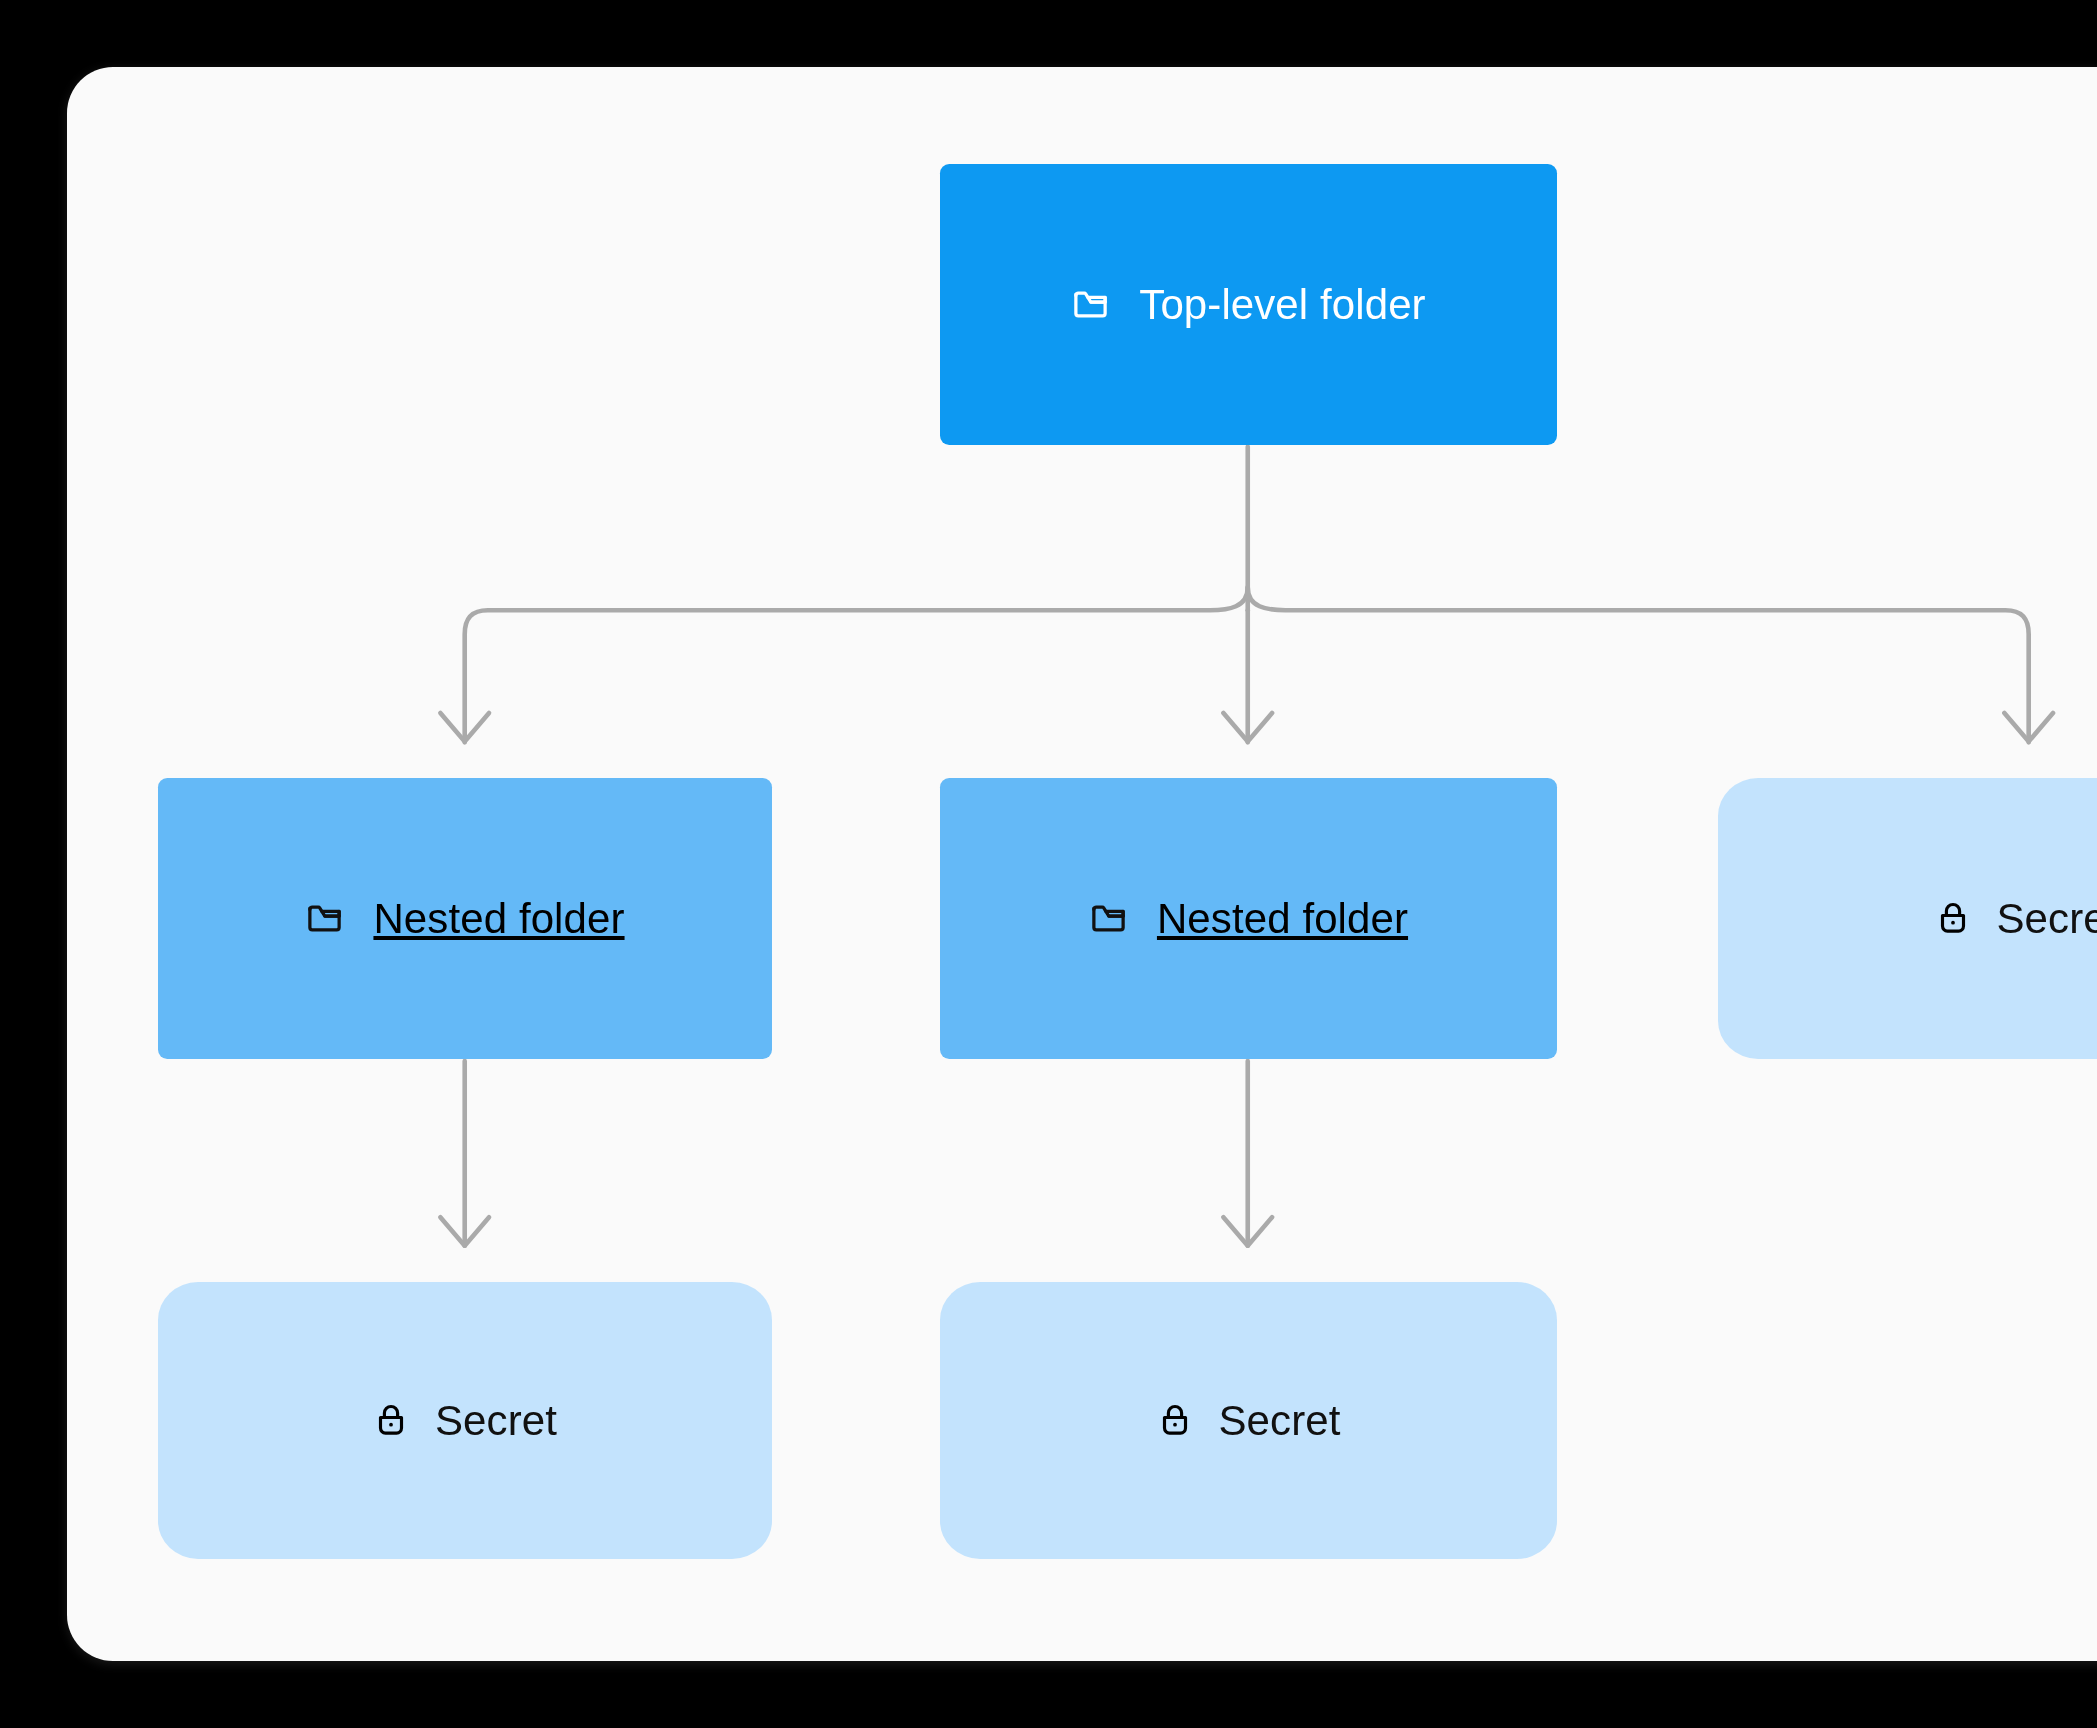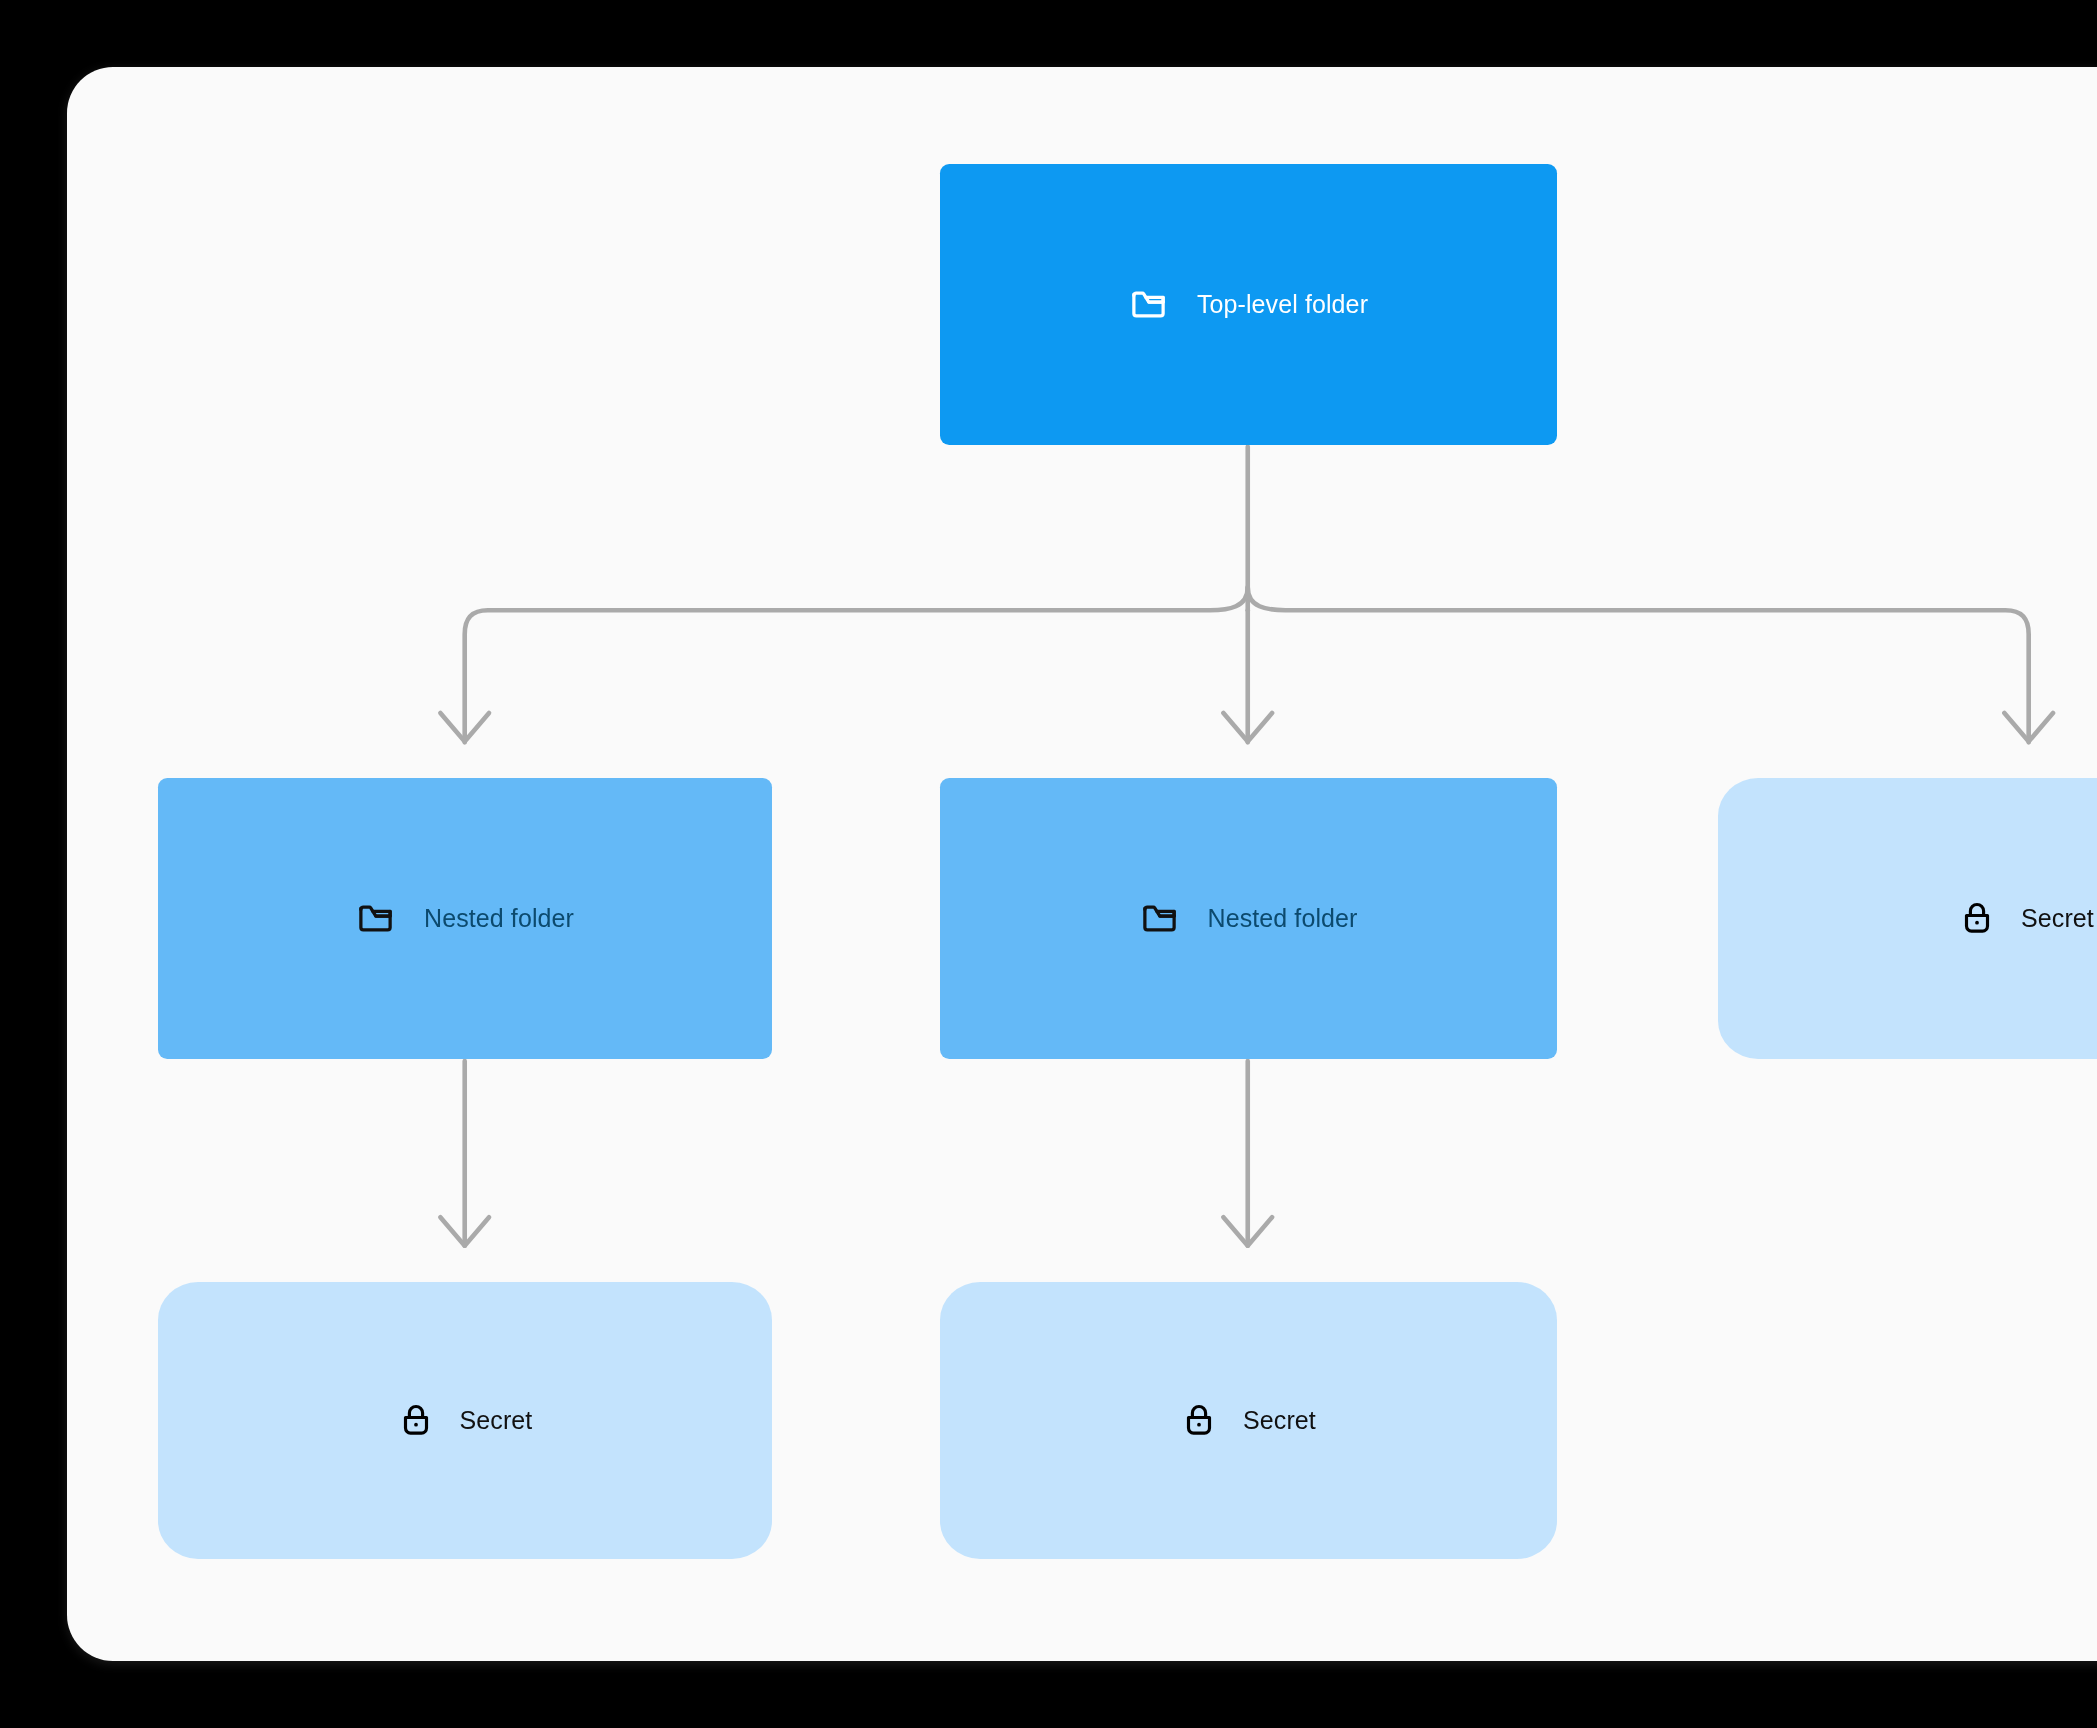--- a/index.html
+++ b/index.html
@@ -45,21 +45,21 @@
     align-items: center;
     justify-content: center;
     box-sizing: border-box;
   }
   .node-icon {
     display: block;
     flex: 0 0 auto;
     margin-right: 29px;
   }
   .node-label {
-    font-size: 25px;
+    font-size: 42px;
     line-height: 1;
     letter-spacing: 0.1px;
     white-space: nowrap;
   }
   
   .n-root {
     left: 940px;  top: 164px;
     width: 617px; height: 281px;
     background: #0D99F2;
     border-radius: 9.2px;
@@ -72,21 +72,21 @@
     background: #64B9F7;
     border-radius: 9.2px;
   }
   .n-nested-b {
     left: 940px;  top: 778px;
     width: 617px; height: 281px;
     background: #64B9F7;
     border-radius: 9.2px;
   }
   .n-nested-a .node-label,
-  .n-nested-b .node-label { color: #0c4a6e; }
+  .n-nested-b .node-label { color: #000000; text-decoration: underline; }
 
   .n-secret-right {
     left: 1718px;  top: 778px;
     width: 617px; height: 281px;
     background: #C3E3FD;
     border-radius: 40px / 38px;
   }
   .n-secret-bl {
     left: 158px;   top: 1282px;
     width: 614px; height: 277px;

